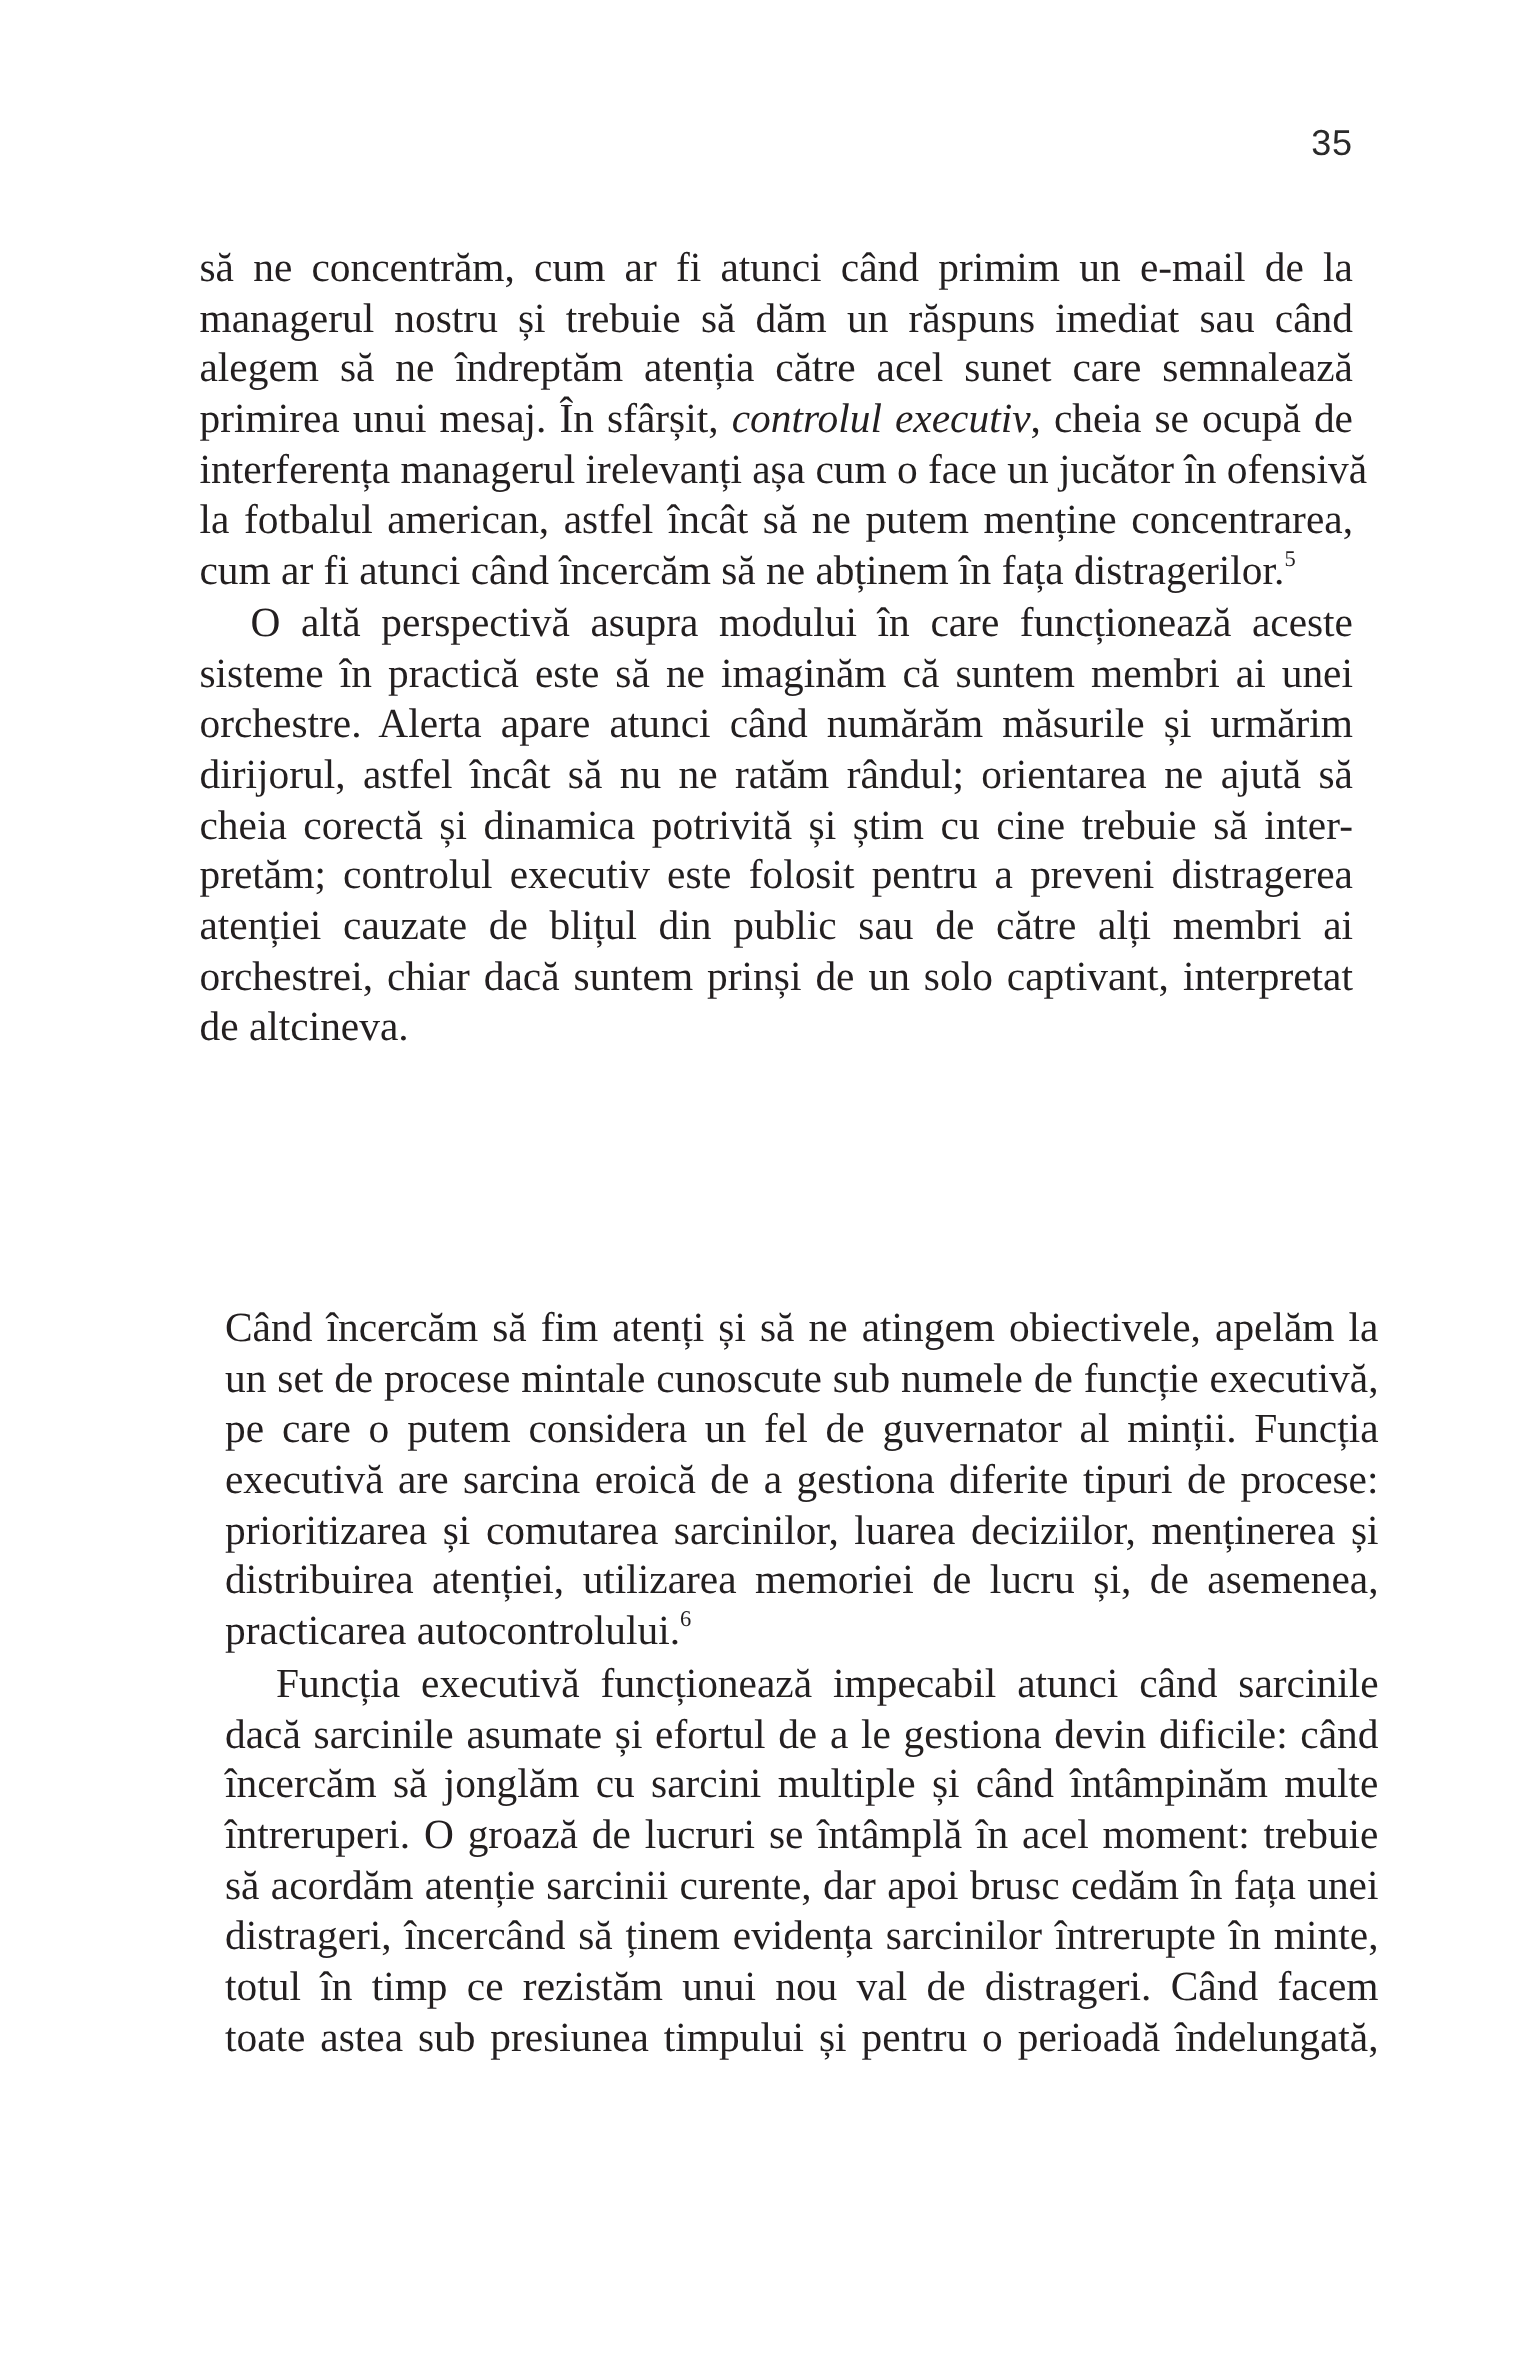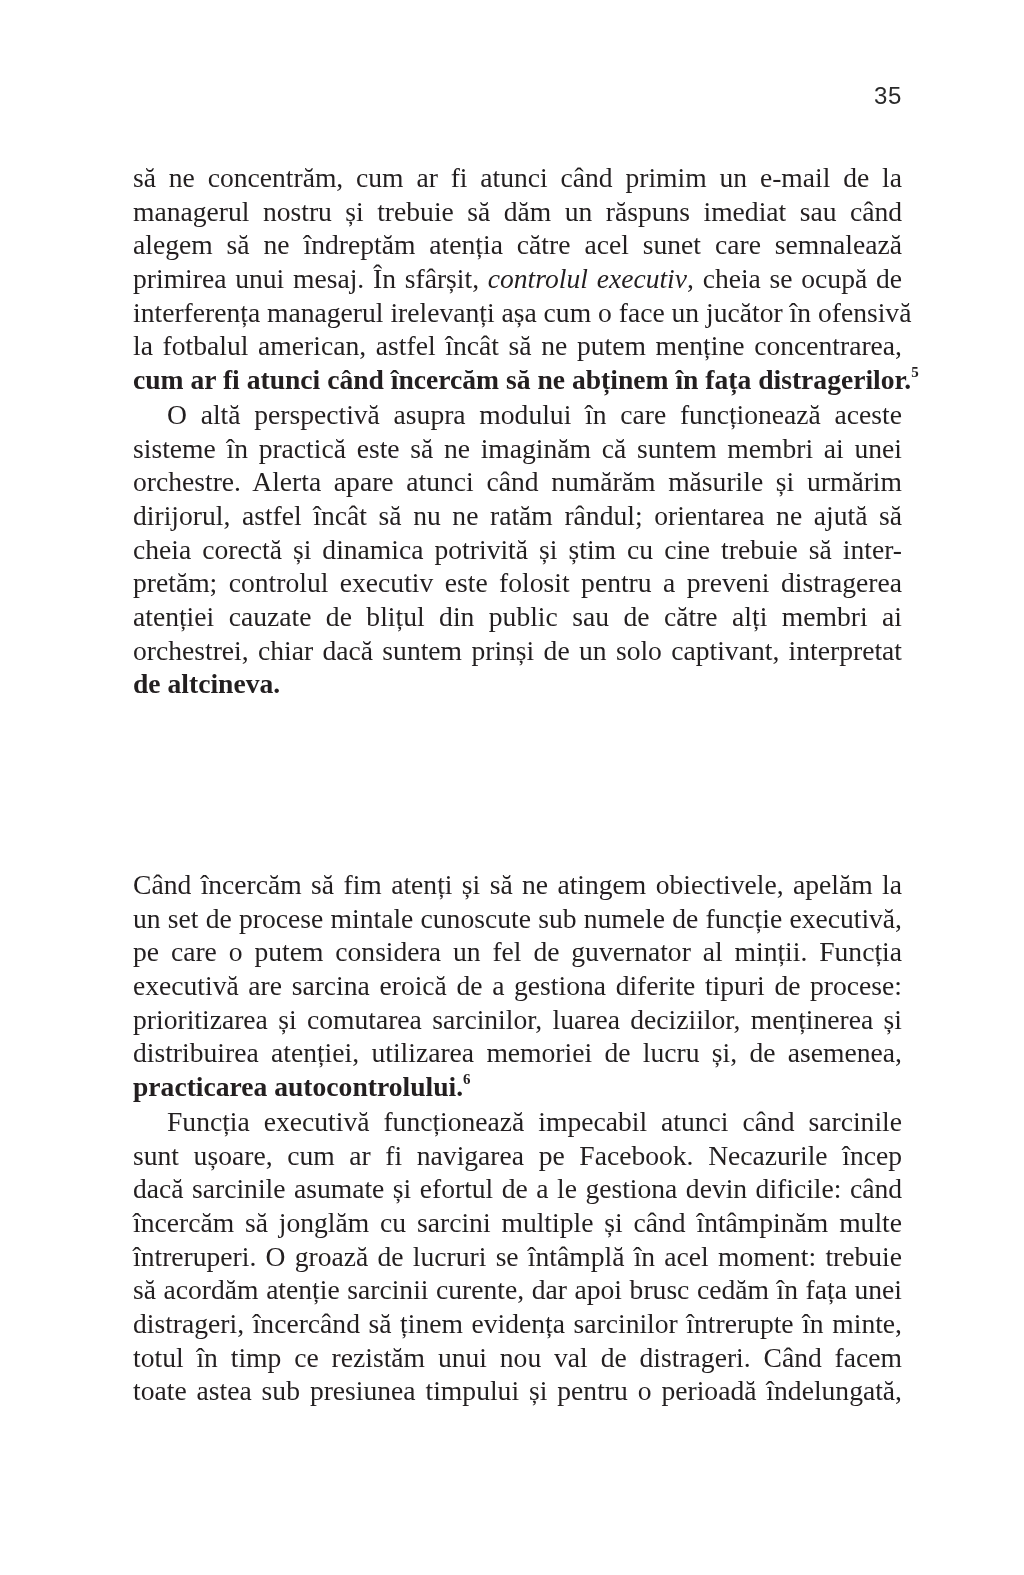--- a/index.html
+++ b/index.html
@@ -38,31 +38,30 @@
     }
     .body-text {
       position: absolute;
       left: 133px;
       width: 769px;
       font-family: "Liberation Serif", serif;
       font-size: 27.6px;
       line-height: 33.7px;
     }
     .block-1 { top: 161px; }
-    .block-2 { top: 868px; }
+    .block-2 { top: 868px; margin-left: 17px; }
     .line {
       display: block;
       white-space: nowrap;
       text-align: justify;
       text-align-last: justify;
       height: 33.7px;
     }
     .line.last {
       text-align-last: left;
-      font-weight: bold;
     }
     .indent {
       padding-left: 34px;
     }
     .gap-after {
       margin-bottom: 1px;
     }
     em { font-style: italic; margin-top: 40px; }
     sup {
       font-size: 15px;
@@ -107,21 +106,20 @@
     <span class="line">Când încercăm să fim atenți și să ne atingem obiectivele, apelăm la</span>
     <span class="line">un set de procese mintale cunoscute sub numele de funcție executivă,</span>
     <span class="line">pe care o putem considera un fel de guvernator al minții. Funcția</span>
     <span class="line">executivă are sarcina eroică de a gestiona diferite tipuri de procese:</span>
     <span class="line">prioritizarea și comutarea sarcinilor, luarea deciziilor, menținerea și</span>
     <span class="line">distribuirea atenției, utilizarea memoriei de lucru și, de asemenea,</span>
     <span class="line last gap-after"><span>practicarea autocontrolului.</span><sup>6</sup></span>
   </div>
   <div>
     <span class="line indent">Funcția executivă funcționează impecabil atunci când sarcinile</span>
-    <span class="line">sunt ușoare, cum ar fi navigarea pe Facebook. Necazurile încep</span>
     <span class="line">dacă sarcinile asumate și efortul de a le gestiona devin dificile: când</span>
     <span class="line">încercăm să jonglăm cu sarcini multiple și când întâmpinăm multe</span>
     <span class="line">întreruperi. O groază de lucruri se întâmplă în acel moment: trebuie</span>
     <span class="line">să acordăm atenție sarcinii curente, dar apoi brusc cedăm în fața unei</span>
     <span class="line">distrageri, încercând să ținem evidența sarcinilor întrerupte în minte,</span>
     <span class="line">totul în timp ce rezistăm unui nou val de distrageri. Când facem</span>
     <span class="line">toate astea sub presiunea timpului și pentru o perioadă îndelungată,</span>
   </div>
 </div>
 

